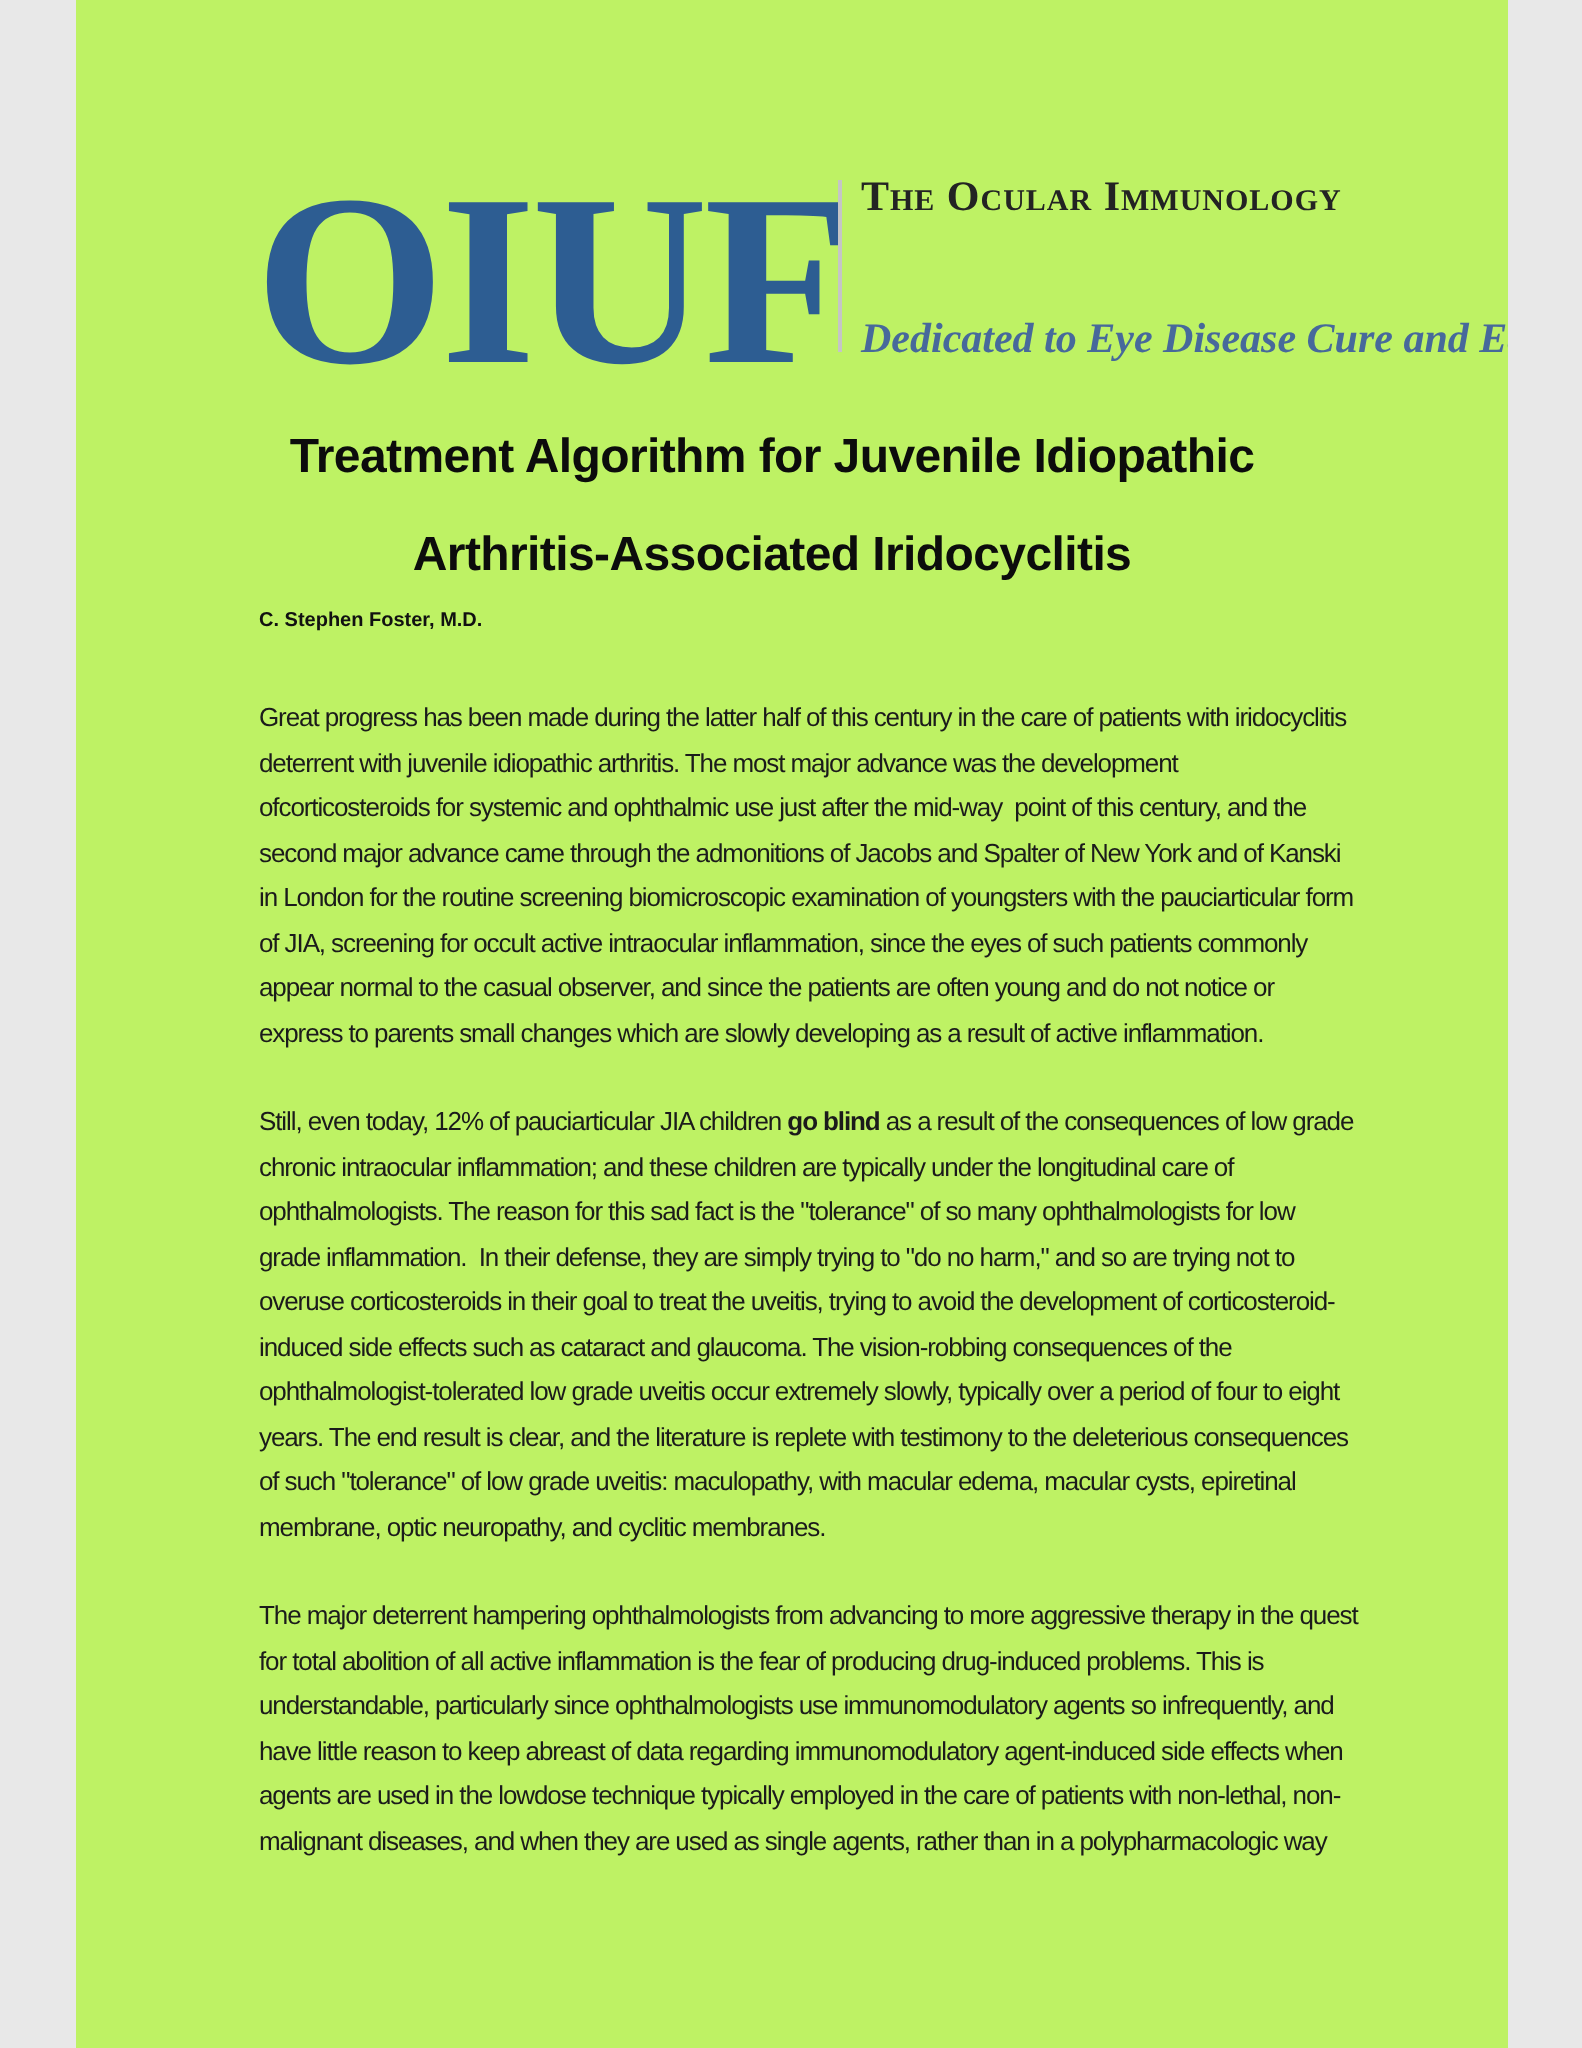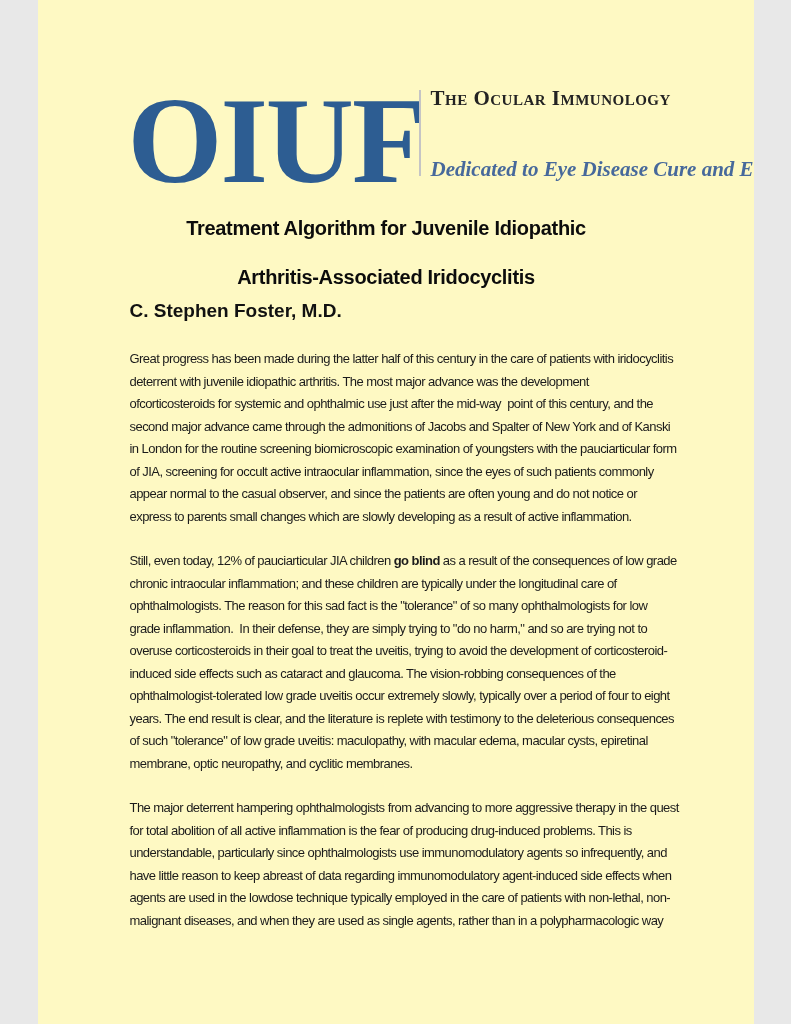--- a/index.html
+++ b/index.html
@@ -1,21 +1,21 @@
 <!DOCTYPE html>
 <html><head>
 <meta charset="utf-8">
 <style>
   html, body { margin: 0; padding: 0; }
   body { background: #e8e8e8; }
   #page {
     position: relative;
     width: 716px;
     height: 1024px;
-    background: #fef9c3;
+    background: #bef264;
     margin: 0 auto;
     overflow: hidden;
     font-family: "Liberation Sans", sans-serif;
   }
 
   
   .logo-acronym {
     position: absolute;
     left: 90px;
     top: 80px;
@@ -62,31 +62,31 @@
   }
 
   
   .doc-title {
     position: absolute;
     left: 0;
     top: 204px;
     width: 697px;
     text-align: center;
     font-weight: 700;
-    font-size: 20px;
+    font-size: 24px;
     line-height: 49px;
     letter-spacing: -0.3px;
     color: #0c0c0c;
   }
   .author {
     position: absolute;
     left: 92px;
     top: 300px;
     font-weight: 700;
-    font-size: 19px;
+    font-size: 10px;
     line-height: 22px;
     color: #111111;
   }
 
   
   .body-text {
     position: absolute;
     left: 92px;
     top: 348px;
     width: 660px;

